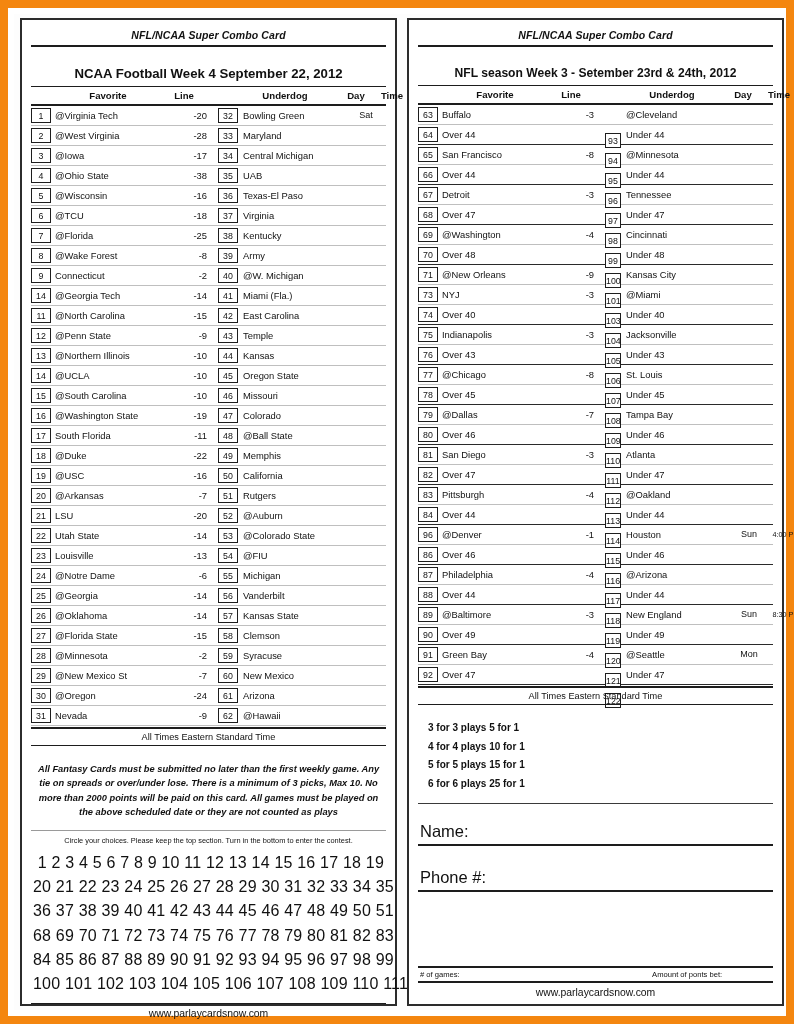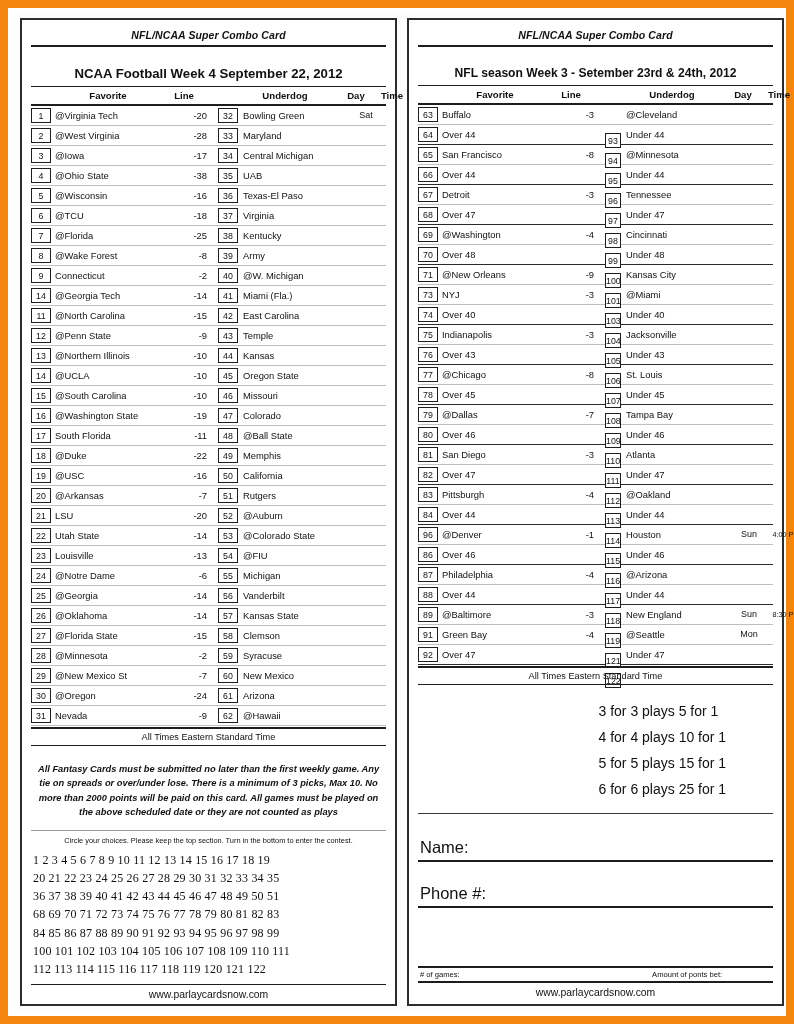--- a/index.html
+++ b/index.html
@@ -141,55 +141,53 @@
   .spacer{flex:1 1 auto;}
 
   
   .grid-wrap{border-top:1px solid #9a9a9a;padding-top:5px;}
   .grid-note{
     text-align:center;
     font-size:7.4px;
     padding-bottom:4px;
   }
   .numgrid{
-    font-size:12px;
+    font-size:16px;
     line-height:1.52;
-    text-align:left;
+    text-align:right;
     letter-spacing:.2px;
     padding:2px 2px 6px 2px;
-    font-family:Liberation Serif, serif;
   }
   .numgrid div{white-space:nowrap;}
   .site{
     text-align:center;
     font-size:10.4px;
     padding:4px 0 2px 0;
     border-top:1.6px solid #1d1d1d;
   }
 
   
   .payout{
     display:flex;
     padding:14px 4px 10px 10px;
-    font-size:14px;
-    font-weight:normal;
+    font-size:10px;
+    font-weight:bold;
     line-height:1.85;
-    justify-content:flex-end;
   }
   .payout .col{width:50%;}
   .payout .col.right{padding-left:8px;}
 
   
   .namefield{
     font-size:16.5px;
     padding:6px 2px 3px 2px;
     border-bottom:2.4px solid #1d1d1d;
     margin-bottom:16px;
   }
-  .namefield.first{margin-top:18px;}
+  .namefield.first{margin-top:12px;}
   .bet-line{
     display:flex;
     font-size:7.6px;
     border-top:2px solid #1d1d1d;
     border-bottom:2px solid #1d1d1d;
     padding:2px 2px;
     gap:46px;
   }
   .bet-line .g{width:45%;}
   .bet-line .p{width:55%;text-align:center;}
@@ -538,21 +536,20 @@
 
     <div class="grid-wrap">
       <div class="grid-note">Circle your choices. Please keep the top section.  Turn in the bottom to enter the contest.</div>
       <div class="numgrid" id="num-grid">
             <div>1  2  3  4  5  6  7  8  9  10  11  12  13  14  15  16  17  18  19</div>
             <div>20  21  22  23  24  25  26  27  28  29  30  31  32  33  34  35</div>
             <div>36  37  38  39  40  41  42  43  44  45  46  47  48  49  50  51</div>
             <div>68  69  70  71  72  73  74  75  76  77  78  79  80  81  82  83</div>
             <div>84  85  86  87  88  89  90  91  92  93  94  95  96  97  98  99</div>
             <div>100  101  102  103  104  105  106  107  108  109  110  111</div>
-            <div>112 113 114  115  116  117  118  119  120  121  122</div>
           </div>
     </div>
 
     <div class="site">www.parlaycardsnow.com</div>
   </div>
 
   <div class="card">
 
     <div class="combo-title">NFL/NCAA Super Combo Card</div>
     <div class="rule-thick"></div>
@@ -823,20 +820,30 @@
           <div class="grow hair">
             <div class="numbox">89</div>
             <div class="fav">@Baltimore</div>
             <div class="line">-3</div>
             <div class="mid"></div>
             <div class="numbox wide">119</div>
             <div class="dog">New England</div>
             <div class="day">Sun</div>
             <div class="time">8:30 PM</div>
           </div>
+          <div class="grow sep">
+            <div class="numbox">90</div>
+            <div class="fav">Over 49</div>
+            <div class="line"></div>
+            <div class="mid"></div>
+            <div class="numbox wide">120</div>
+            <div class="dog">Under  49</div>
+            <div class="day"></div>
+            <div class="time"></div>
+          </div>
           <div class="grow hair">
             <div class="numbox">91</div>
             <div class="fav">Green Bay</div>
             <div class="line">-4</div>
             <div class="mid"></div>
             <div class="numbox wide">121</div>
             <div class="dog">@Seattle</div>
             <div class="day">Mon</div>
             <div class="time"></div>
           </div>

